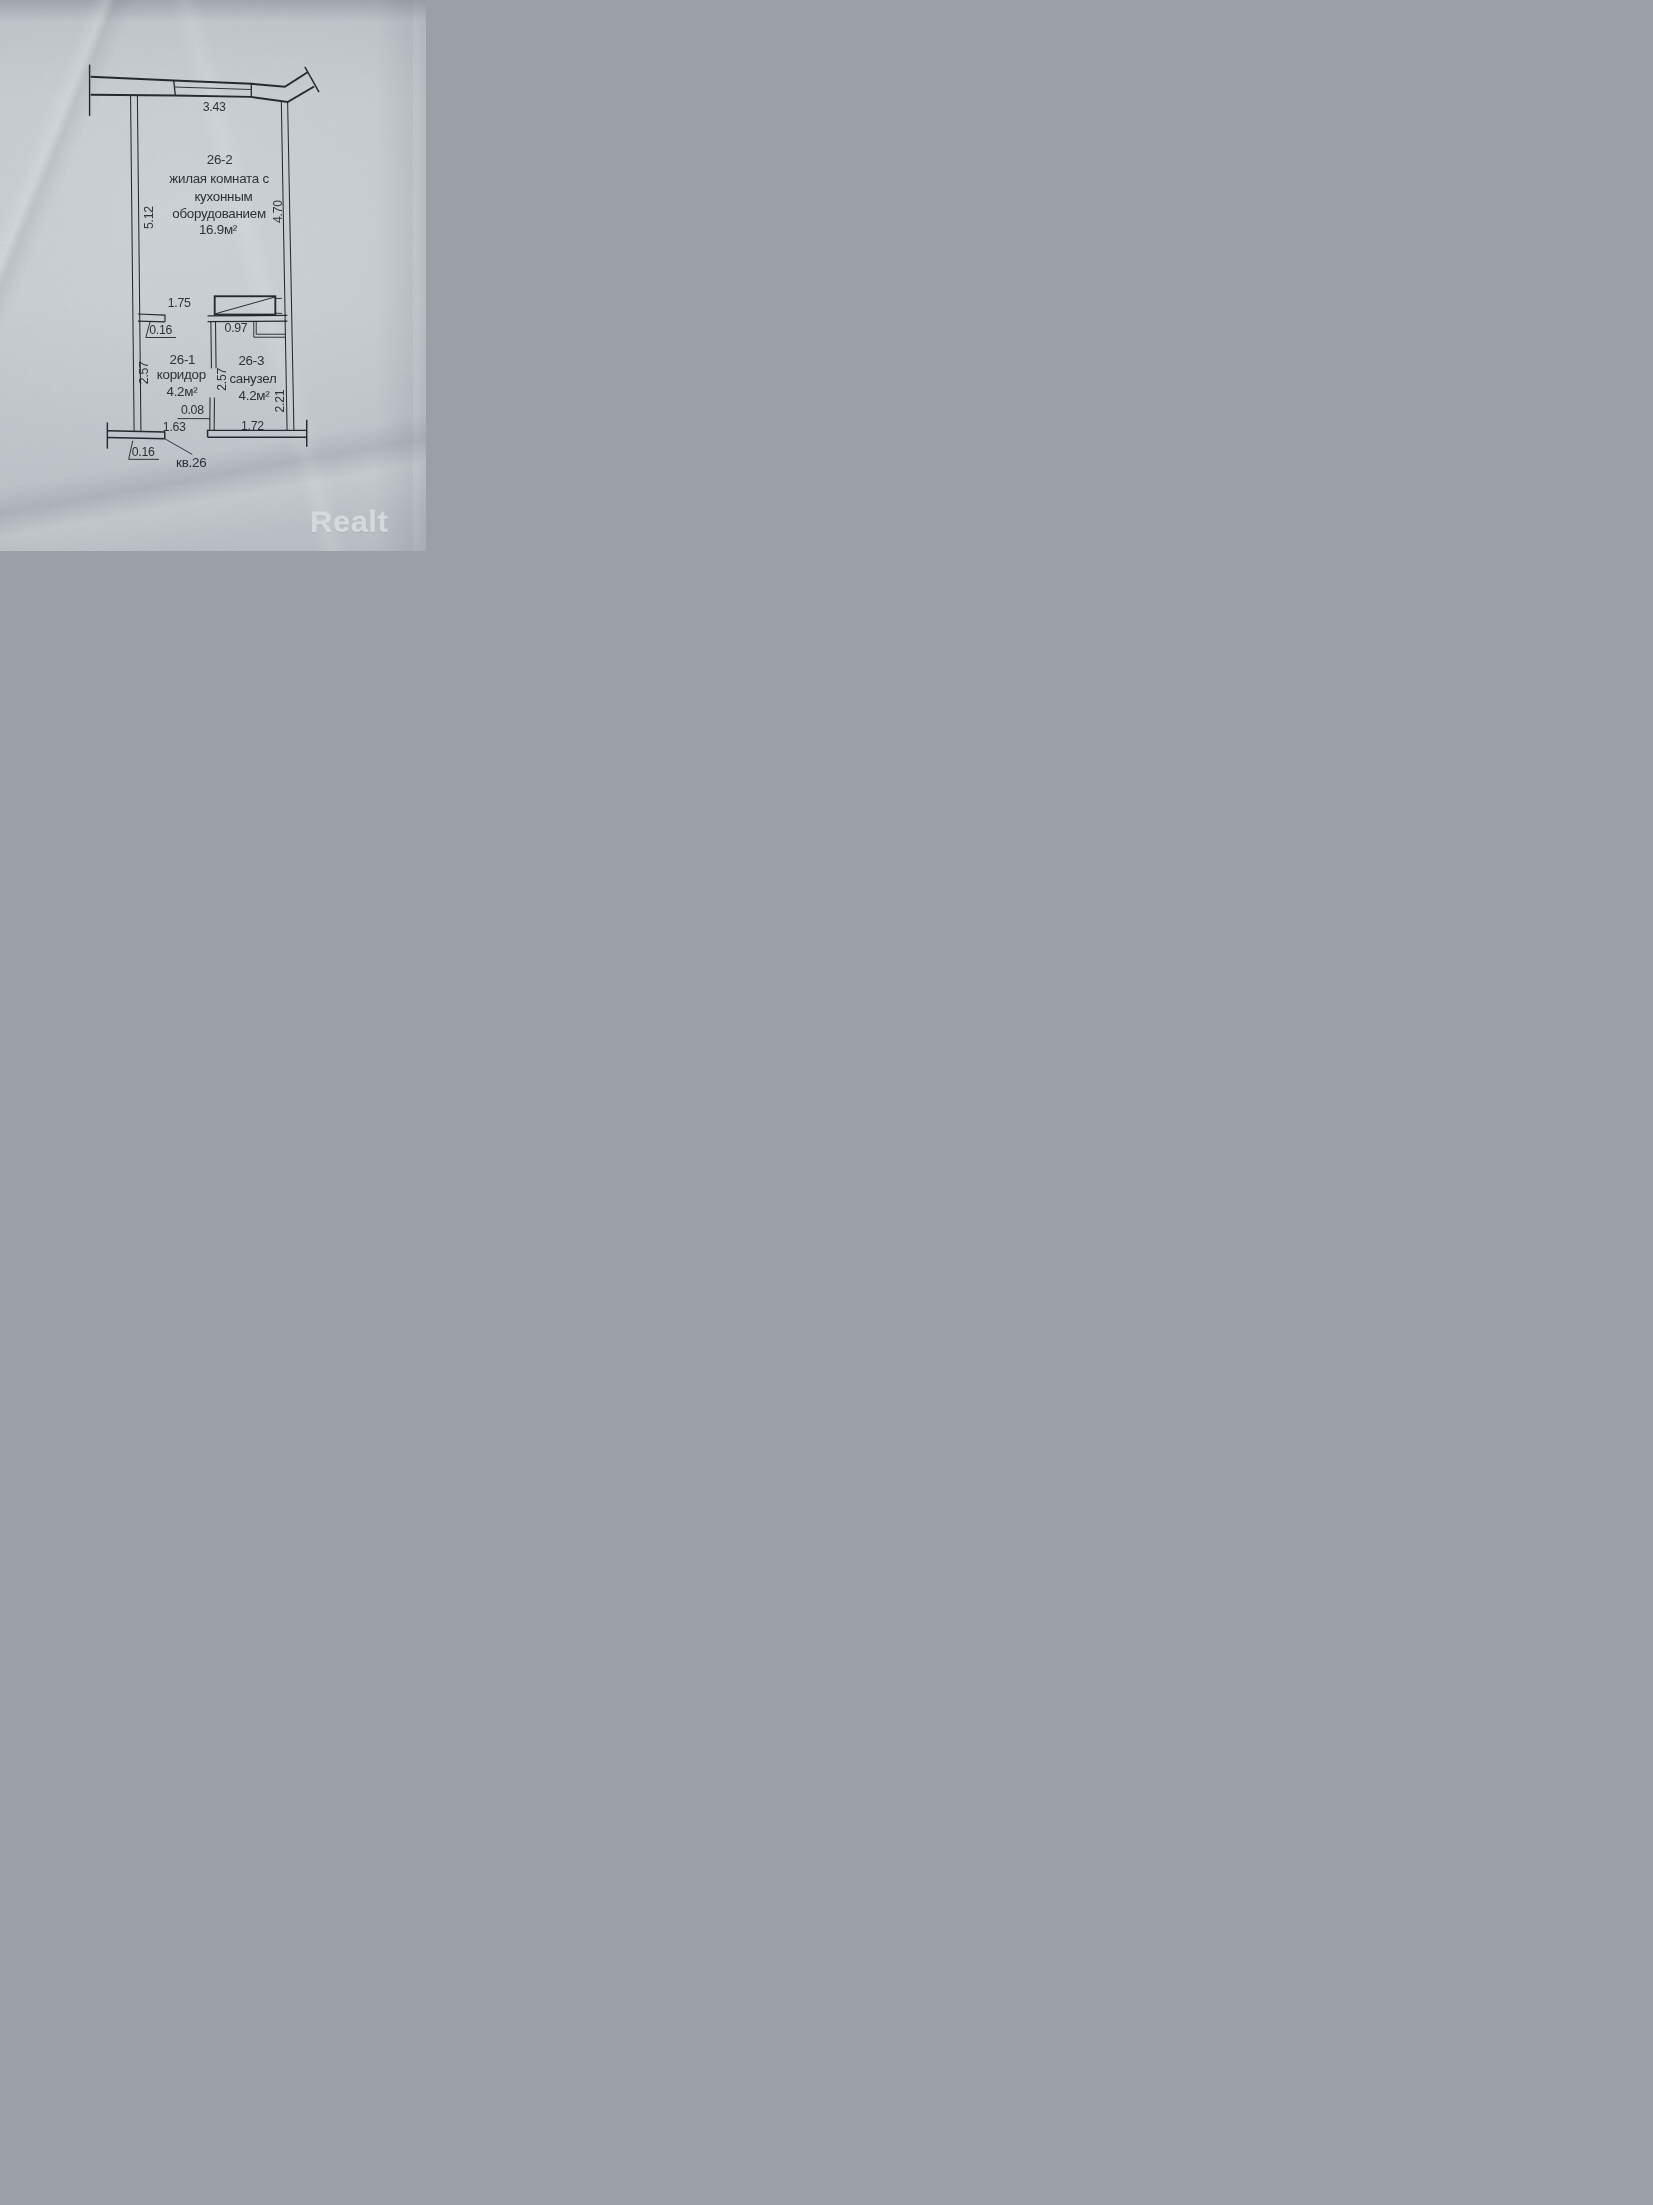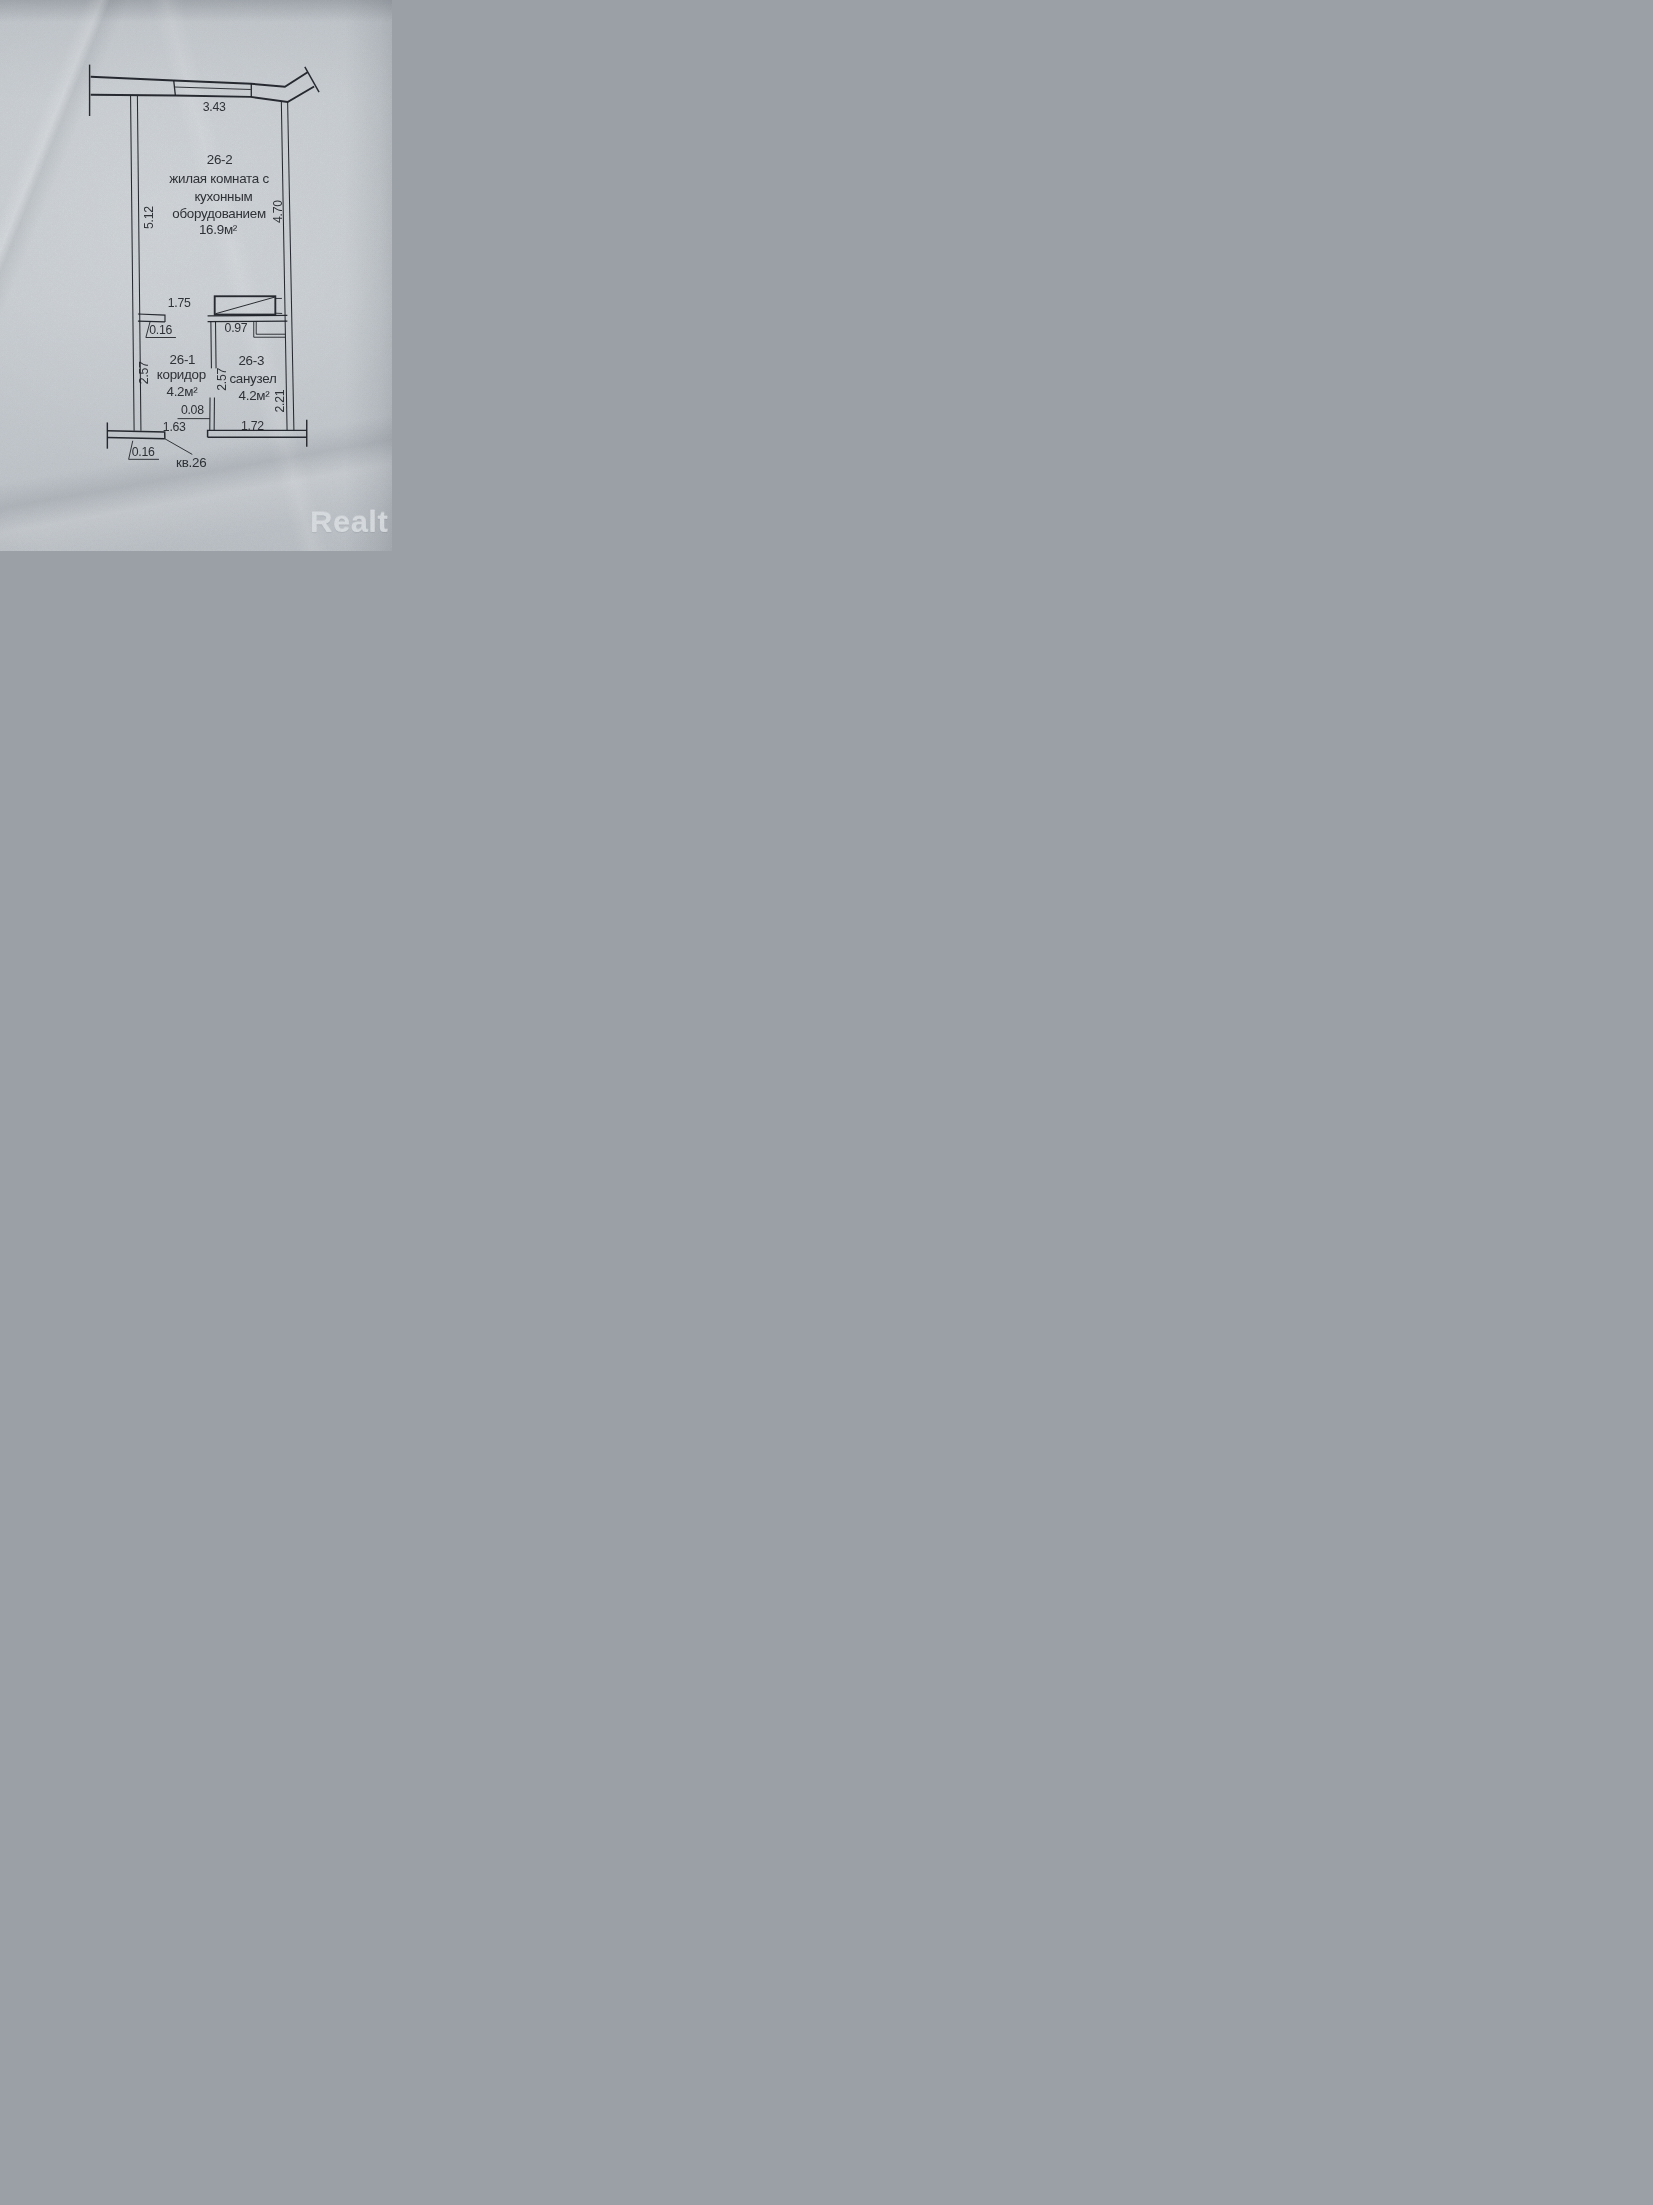--- a/index.html
+++ b/index.html
@@ -1,17 +1,17 @@
 <!DOCTYPE html>
 <html style="font-size:8.8px"><head>
 <meta charset="utf-8">
 <style>
   html,body{margin:0;padding:0;background:#9aa0a6;}
   .photo{
-    position:relative;width:392px;height:551px;overflow:hidden;
+    position:relative;width:426px;height:551px;overflow:hidden;
     background:
       radial-gradient(130% 90% at 42% 38%, rgba(255,255,255,0.16) 0%, rgba(255,255,255,0) 55%),
       linear-gradient(180deg,#c3c8cd 0%,#ccd1d5 18%,#cdd2d6 55%,#c6cbd0 82%,#bfc4c9 100%);
     font-family:"Liberation Sans","DejaVu Sans",sans-serif;
   }
   
   .shade{position:absolute;inset:0;pointer-events:none;}
   .shade.vignette{background:radial-gradient(120% 110% at 48% 42%, rgba(0,0,0,0) 60%, rgba(35,40,50,0.16) 100%);}
   .shade.topedge{background:linear-gradient(180deg, rgba(60,66,76,0.22) 0%, rgba(60,66,76,0) 4%);}
   .shade.crease1{background:linear-gradient(112deg, rgba(0,0,0,0) 14%, rgba(255,255,255,0.18) 16.5%, rgba(90,96,106,0.10) 18%, rgba(0,0,0,0) 21%);}

